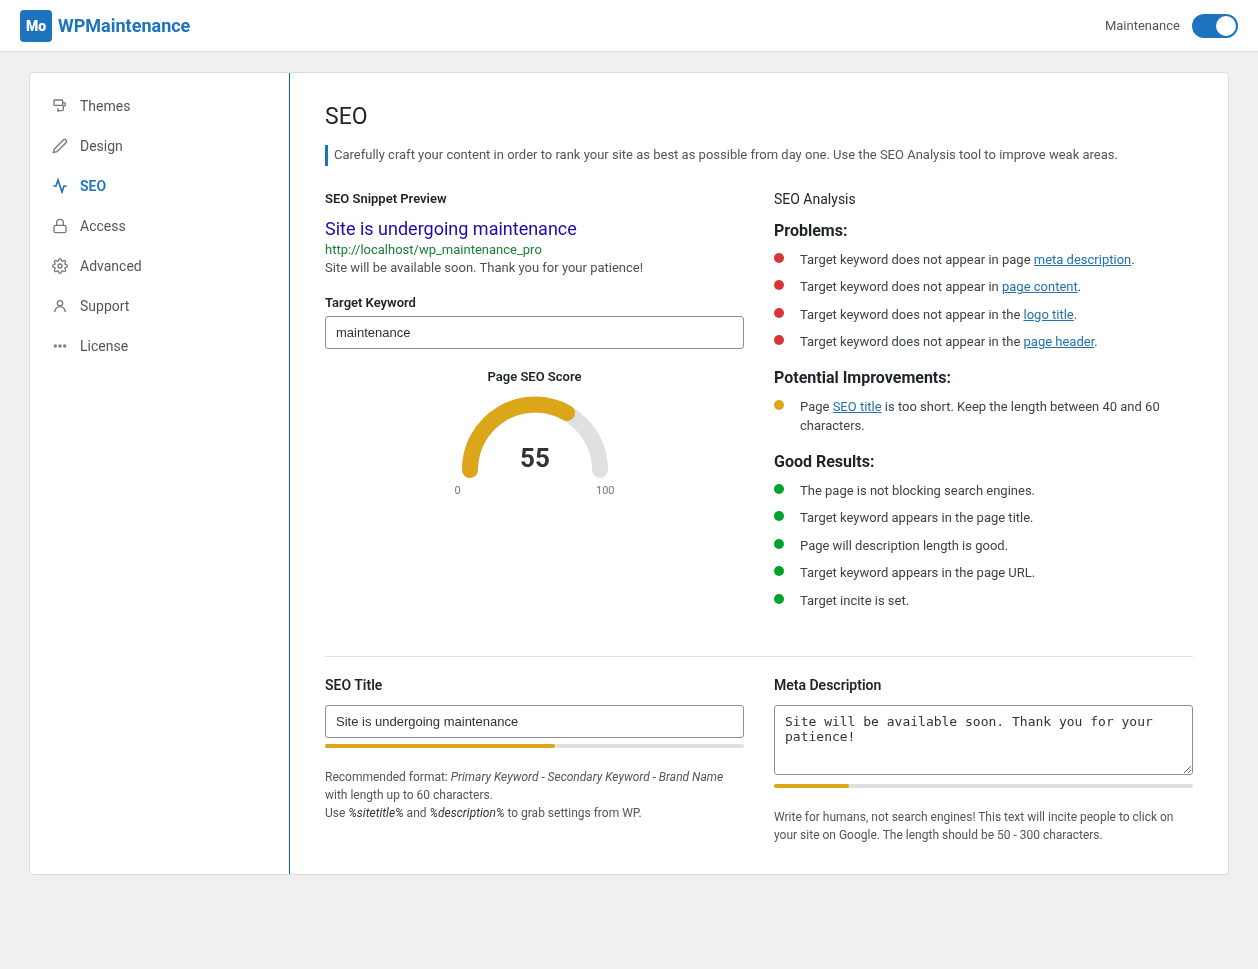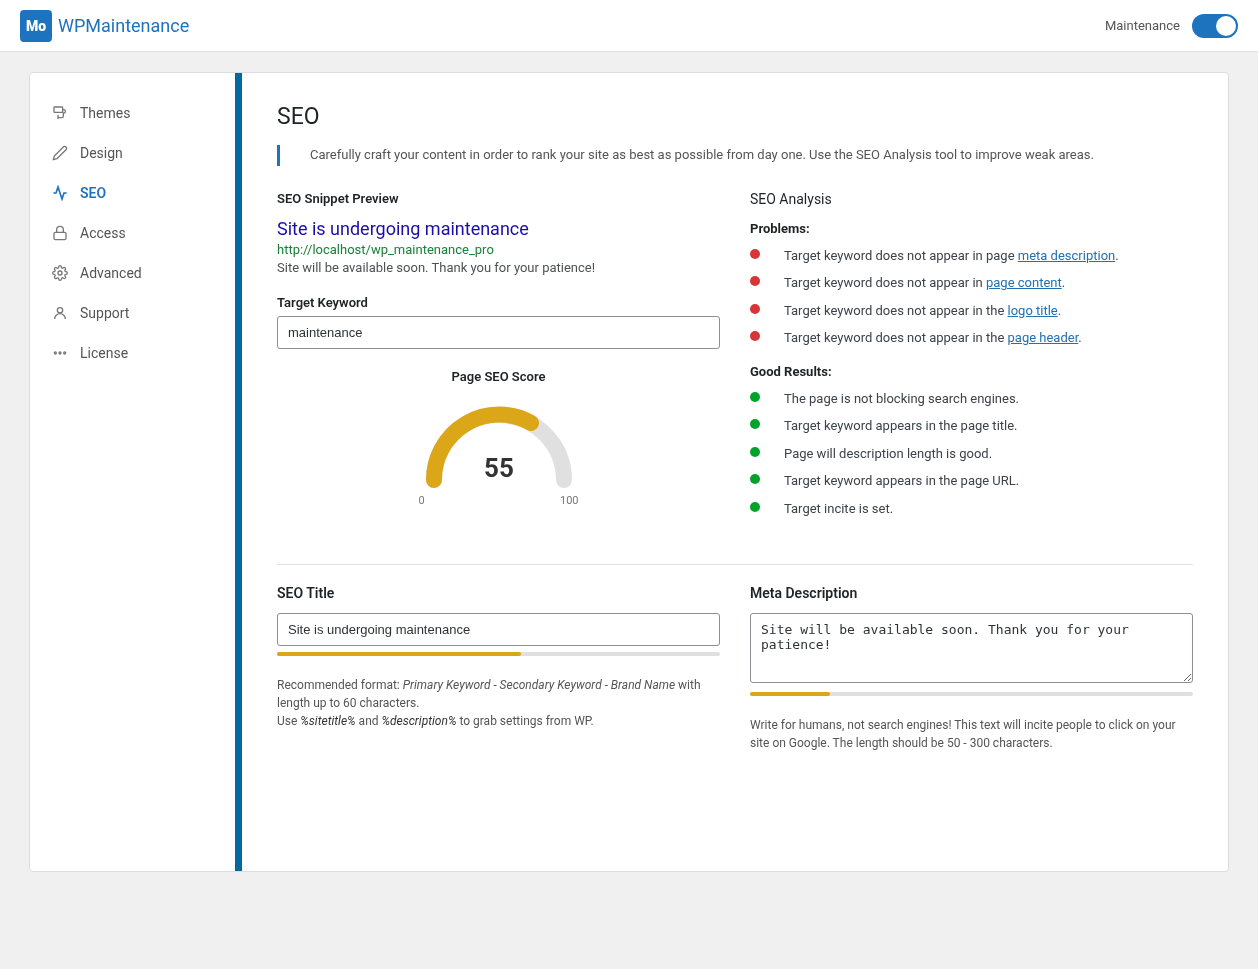--- a/index.html
+++ b/index.html
@@ -2,68 +2,68 @@
 <html><head>
   <meta charset="utf-8">
   <style>
     * { box-sizing: border-box; margin: 0; padding: 0; }
     body { font-family: -apple-system, BlinkMacSystemFont, 'Segoe UI', Roboto, sans-serif; background: #f0f0f1; font-size: 13px; color: #3c434a; }
 
     
     .header { background: #fff; border-bottom: 1px solid #e0e0e0; display: flex; align-items: center; justify-content: space-between; padding: 0 20px; height: 52px; }
     .header-logo { display: flex; align-items: center; gap: 6px; }
     .logo-icon { width: 32px; height: 32px; background: #1e73be; border-radius: 4px; display: flex; align-items: center; justify-content: center; color: #fff; font-weight: 900; font-size: 14px; }
-    .logo-text { font-size: 18px; font-weight: 400; color: #333; }
+    .logo-text { font-size: 18px; font-weight: 700; color: #333; }
     .logo-text span { color: #1e73be; }
     .header-right { display: flex; align-items: center; gap: 12px; }
     .maintenance-label { font-size: 13px; color: #555; }
     .toggle-switch { width: 46px; height: 24px; background: #1e73be; border-radius: 12px; position: relative; cursor: pointer; }
     .toggle-switch::after { content: ''; position: absolute; width: 20px; height: 20px; background: #fff; border-radius: 50%; top: 2px; right: 2px; }
 
     
     .main-wrapper { padding: 20px; max-width: 1240px; margin: 0 auto; }
     .content-area { background: #fff; border: 1px solid #ddd; border-radius: 4px; display: flex; min-height: 800px; }
 
     
-    .sidebar { width: 212px; border-right: 7px solid #0369a1; padding: 20px 0; flex-shrink: 0; }
+    .sidebar { width: 260px; border-right: 1px solid #0369a1; padding: 13px 0; flex-shrink: 0; }
     .sidebar-item { display: flex; align-items: center; gap: 10px; padding: 10px 20px; cursor: pointer; color: #555; font-size: 14px; text-decoration: none; }
     .sidebar-item.active { color: #1e73be; font-weight: 600; }
     .sidebar-icon { width: 20px; height: 20px; display: flex; align-items: center; justify-content: center; color: #777; flex-shrink: 0; }
     .sidebar-item.active .sidebar-icon { color: #1e73be; }
 
     
     .page-content { flex: 1; padding: 30px 35px; }
     .page-title { font-size: 23px; font-weight: 400; color: #1d2327; margin-bottom: 15px; }
-    .page-description { border-left: 3px solid #1e73be; padding-left: 30px; color: #555; font-size: 13px; line-height: 1.6; margin-bottom: 25px; }
+    .page-description { border-left: 3px solid #1e73be; padding-left: 6px; color: #555; font-size: 13px; line-height: 1.6; margin-bottom: 25px; }
 
     
     .two-col { display: flex; gap: 30px; margin-bottom: 30px; }
     .col-left { flex: 1; }
     .col-right { flex: 1; }
 
     
     .section-label { font-size: 13px; font-weight: 600; color: #1d2327; margin-bottom: 12px; }
     .snippet-title { font-size: 18px; color: #1a0dab; margin-bottom: 3px; }
     .snippet-url { color: #188038; font-size: 13px; margin-bottom: 3px; }
     .snippet-desc { color: #4d5156; font-size: 13px; margin-bottom: 20px; }
 
     .field-label { font-size: 13px; font-weight: 600; margin-bottom: 6px; color: #1d2327; }
     .text-input { width: 100%; padding: 8px 10px; border: 1px solid #8c8f94; border-radius: 3px; font-size: 13px; color: #2c3338; outline: none; }
     .textarea-input { width: 100%; padding: 8px 10px; border: 1px solid #8c8f94; border-radius: 3px; font-size: 13px; color: #2c3338; outline: none; resize: vertical; height: 70px; }
 
     
     .gauge-container { text-align: center; margin: 20px 0 10px; }
-    .gauge-title { font-size: 13px; font-weight: 600; margin-bottom: 11px; color: #1d2327; }
+    .gauge-title { font-size: 13px; font-weight: 600; margin-bottom: 1px; color: #1d2327; }
     .gauge-svg { display: block; margin: 0 auto; }
     .gauge-labels { display: flex; justify-content: space-between; width: 160px; margin: 0 auto; font-size: 11px; color: #777; margin-top: 4px; }
 
     
     .analysis-title { font-size: 14px; font-weight: 400; margin-bottom: 14px; color: #1d2327; }
-    .analysis-section-label { font-size: 13px; font-weight: 700; margin-bottom: 10px; color: #1d2327; }
-    .analysis-item { display: flex; align-items: flex-start; gap: 24px; margin-bottom: 8px; font-size: 13px; line-height: 1.5; }
+    .analysis-section-label { font-size: 16px; font-weight: 700; margin-bottom: 10px; color: #1d2327; }
+    .analysis-item { display: flex; align-items: flex-start; gap: 16px; margin-bottom: 8px; font-size: 13px; line-height: 1.5; }
     .dot { width: 10px; height: 10px; border-radius: 50%; flex-shrink: 0; margin-top: 3px; }
     .dot-red { background: #d63638; }
     .dot-yellow { background: #dba617; }
     .dot-green { background: #00a32a; }
     .analysis-link { color: #2271b1; text-decoration: underline; }
     .analysis-section { margin-bottom: 16px; }
 
     
     .progress-bar-container { height: 4px; background: #e0e0e0; border-radius: 2px; margin-top: 6px; width: 100%; }
     .progress-bar-fill { height: 4px; background: #dba617; border-radius: 2px; }
@@ -222,20 +222,27 @@
             <div class="analysis-item">
               <span class="dot dot-red"></span>
               <span>Target keyword does not appear in the <a class="analysis-link">logo title</a>.</span>
             </div>
             <div class="analysis-item">
               <span class="dot dot-red"></span>
               <span>Target keyword does not appear in the <a class="analysis-link">page header</a>.</span>
             </div>
           </div>
 
+          <div class="analysis-section">
+            <div class="analysis-section-label">Potential Improvements:</div>
+            <div class="analysis-item">
+              <span class="dot dot-yellow"></span>
+              <span>Page <a class="analysis-link">SEO title</a> is too short. Keep the length between 40 and 60 characters.</span>
+            </div>
+          </div>
 
           <div class="analysis-section">
             <div class="analysis-section-label">Good Results:</div>
             <div class="analysis-item">
               <span class="dot dot-green"></span>
               <span>The page is not blocking search engines.</span>
             </div>
             <div class="analysis-item">
               <span class="dot dot-green"></span>
               <span>Target keyword appears in the page title.</span>

